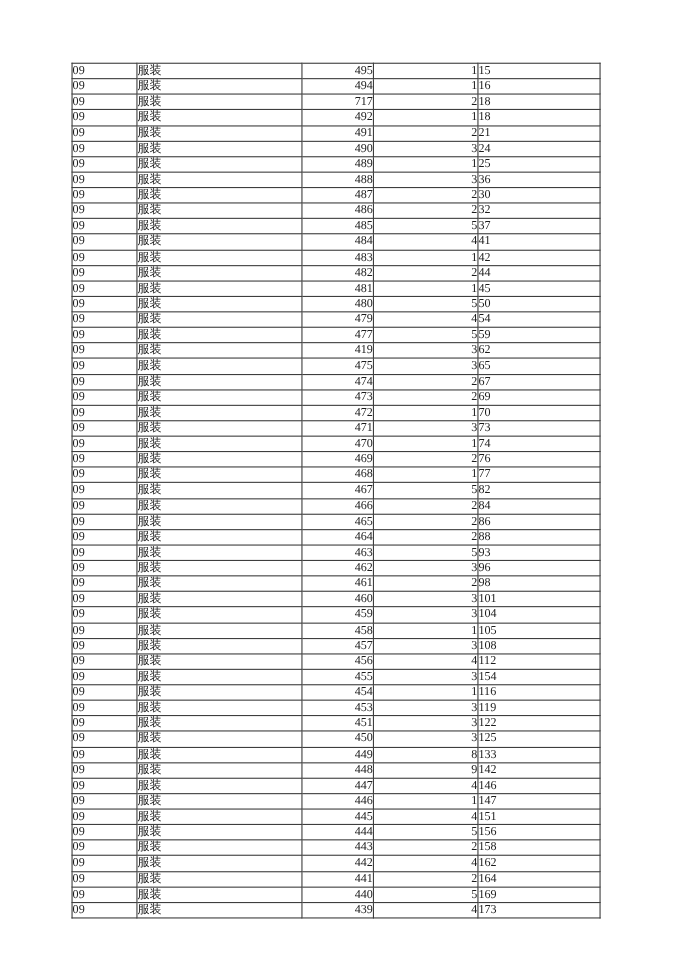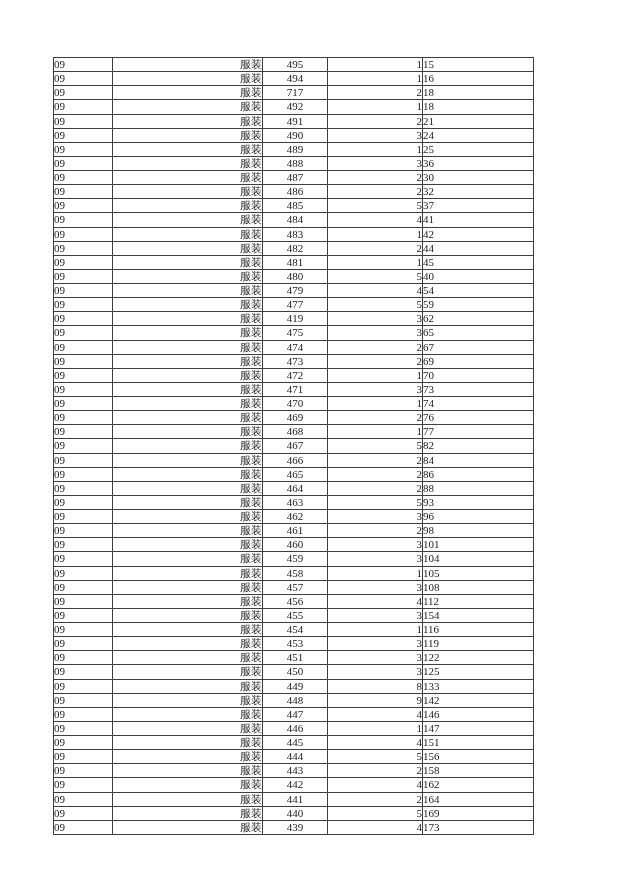--- a/index.html
+++ b/index.html
@@ -10,40 +10,40 @@
     position: relative;
     font-family: "Liberation Serif", "DejaVu Serif", serif;
   }
   .page {
     position: absolute;
     inset: 0;
     background: #ffffff;
   }
   table.score-table {
     position: absolute;
-    left: 53px;
+    left: 65px;
     top: 57px;
     width: 480px;
     border-collapse: collapse;
     table-layout: fixed;
   }
   table.score-table td {
     border: 1px solid #3e3e3e;
     font-size: 11px;
     color: #1c1c1c;
     height: 13.14px;
     line-height: 13px;
     padding: 0;
     white-space: nowrap;
     overflow: hidden;
     vertical-align: middle;
   }
   td.c0 { padding-left: 2px; text-align: left; }
-  td.c1 { padding-left: 3px; text-align: right; font-size: 11.5px; }
-  td.c2 { padding-left: 3px; text-align: center; }
+  td.c1 { padding-left: 3px; text-align: left; font-size: 11.5px; }
+  td.c2 { padding-left: 3px; text-align: right; }
   td.c3 { padding-right: 4px; text-align: right; }
   td.c4 { padding-right: 4px; text-align: left; }
 </style>
 </head>
 <body>
 
 <div class="page">
   <table class="score-table">
     <colgroup>
       <col style="width:59px">
@@ -156,21 +156,21 @@
           <td class="c1">服装</td>
           <td class="c2">481</td>
           <td class="c3">1</td>
           <td class="c4">45</td>
         </tr>
         <tr>
           <td class="c0">09</td>
           <td class="c1">服装</td>
           <td class="c2">480</td>
           <td class="c3">5</td>
-          <td class="c4">40</td>
+          <td class="c4">50</td>
         </tr>
         <tr>
           <td class="c0">09</td>
           <td class="c1">服装</td>
           <td class="c2">479</td>
           <td class="c3">4</td>
           <td class="c4">54</td>
         </tr>
         <tr>
           <td class="c0">09</td>

